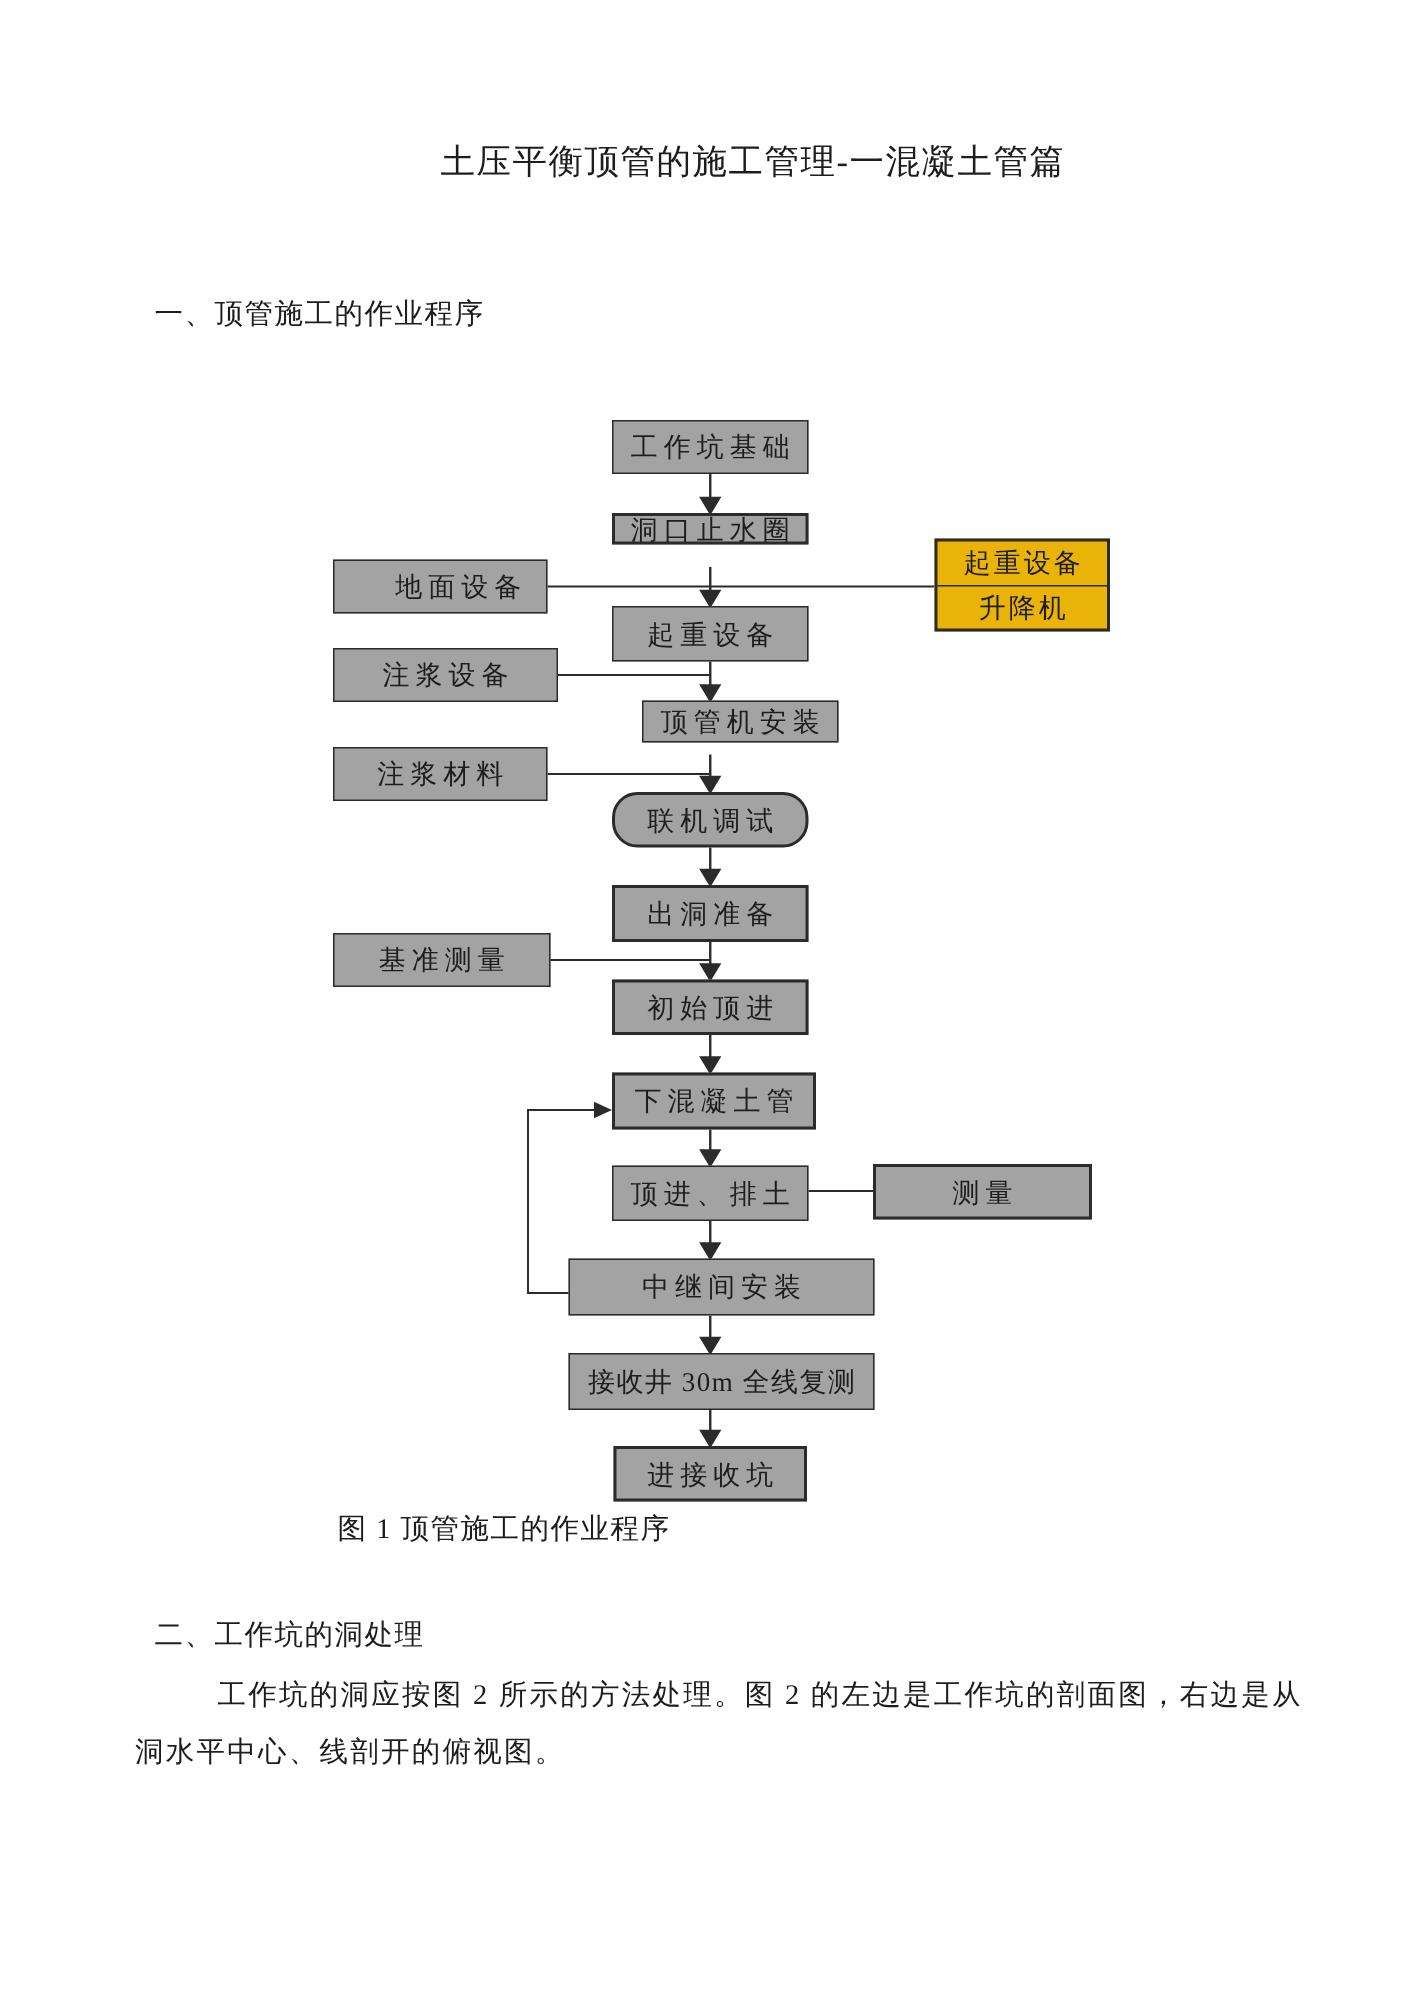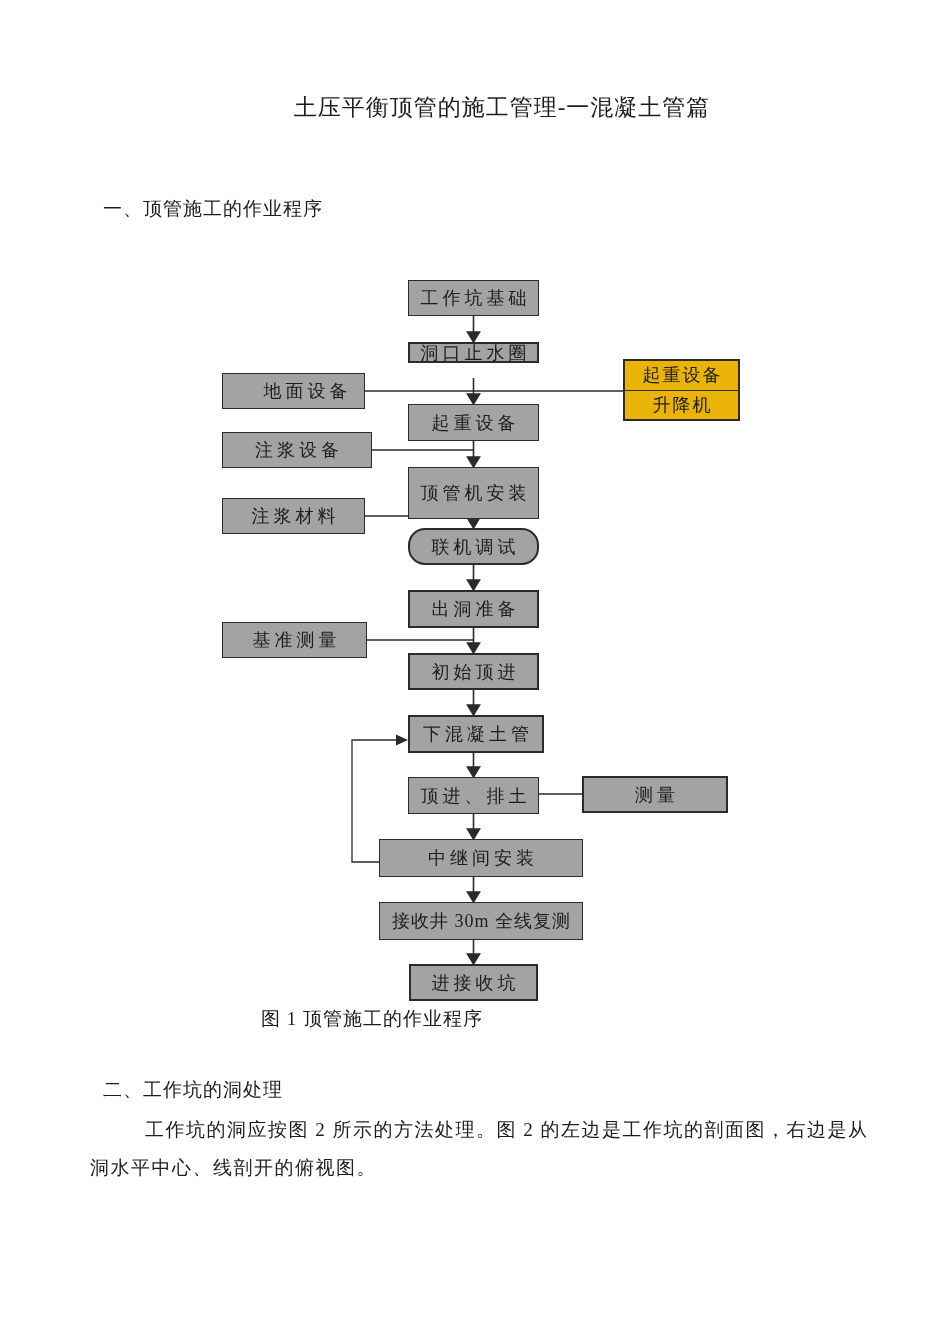--- a/index.html
+++ b/index.html
@@ -82,38 +82,38 @@
     <line x1="539" y1="794" x2="582" y2="794"></line>
 
     <polyline points="379,862 352,862 352,740 397,740"></polyline>
   </g>
   <polygon points="396,734.5 396,745.5 408,740" fill="#2b2b2b" stroke="none"></polygon>
 </svg>
 
 <div class="fc-box b1" style="left:408px;top:280px;width:131px;height:36px;">工作坑基础</div>
 <div class="fc-box b2" style="left:408px;top:342px;width:131px;height:21px;">洞口止水圈</div>
 <div class="fc-box b1" style="left:408px;top:404px;width:131px;height:37px;">起重设备</div>
-<div class="fc-box b1" style="left:408px;top:467px;width:131px;height:52px;">顶管机安装</div>
+<div class="fc-box b1" style="left:428px;top:467px;width:131px;height:28px;">顶管机安装</div>
 <div class="fc-box b2" style="left:408px;top:528px;width:131px;height:37px;border-radius:17px;">联机调试</div>
 <div class="fc-box b2" style="left:408px;top:590px;width:131px;height:38px;">出洞准备</div>
 <div class="fc-box b2" style="left:408px;top:653px;width:131px;height:37px;">初始顶进</div>
 <div class="fc-box b2" style="left:408px;top:715px;width:136px;height:38px;">下混凝土管</div>
 <div class="fc-box b1" style="left:408px;top:777px;width:131px;height:37px;">顶进、排土</div>
 <div class="fc-box b1" style="left:379px;top:839px;width:204px;height:38px;">中继间安装</div>
 <div class="fc-box b1 tight" style="left:379px;top:902px;width:204px;height:38px;">接收井 30m 全线复测</div>
 <div class="fc-box b2" style="left:409px;top:964px;width:129px;height:37px;">进接收坑</div>
 
 <div class="fc-box b1" style="left:222px;top:373px;width:143px;height:36px;padding-left:24px;">地面设备</div>
 <div class="fc-box b1" style="left:222px;top:432px;width:150px;height:36px;">注浆设备</div>
 <div class="fc-box b1" style="left:222px;top:498px;width:143px;height:36px;">注浆材料</div>
 <div class="fc-box b1" style="left:222px;top:622px;width:145px;height:36px;">基准测量</div>
 
 <div class="stack">
   <div class="cell">起重设备</div>
   <div class="cell">升降机</div>
 </div>
 <div class="fc-box b2" style="left:582px;top:776px;width:146px;height:37px;">测量</div>
 
-<div class="abs caption" style="left:225px;top:1006px;margin-left:36px;">图 1 顶管施工的作业程序</div>
+<div class="abs caption" style="left:225px;top:1006px;">图 1 顶管施工的作业程序</div>
 
 <div class="abs heading" style="left:103px;top:1077px;">二、工作坑的洞处理</div>
 <div class="abs body-line" style="left:145px;top:1117px;">工作坑的洞应按图 2 所示的方法处理。图 2 的左边是工作坑的剖面图，右边是从</div>
 <div class="abs body-line" style="left:90px;top:1155px;">洞水平中心、线剖开的俯视图。</div>
 
 </body></html>

